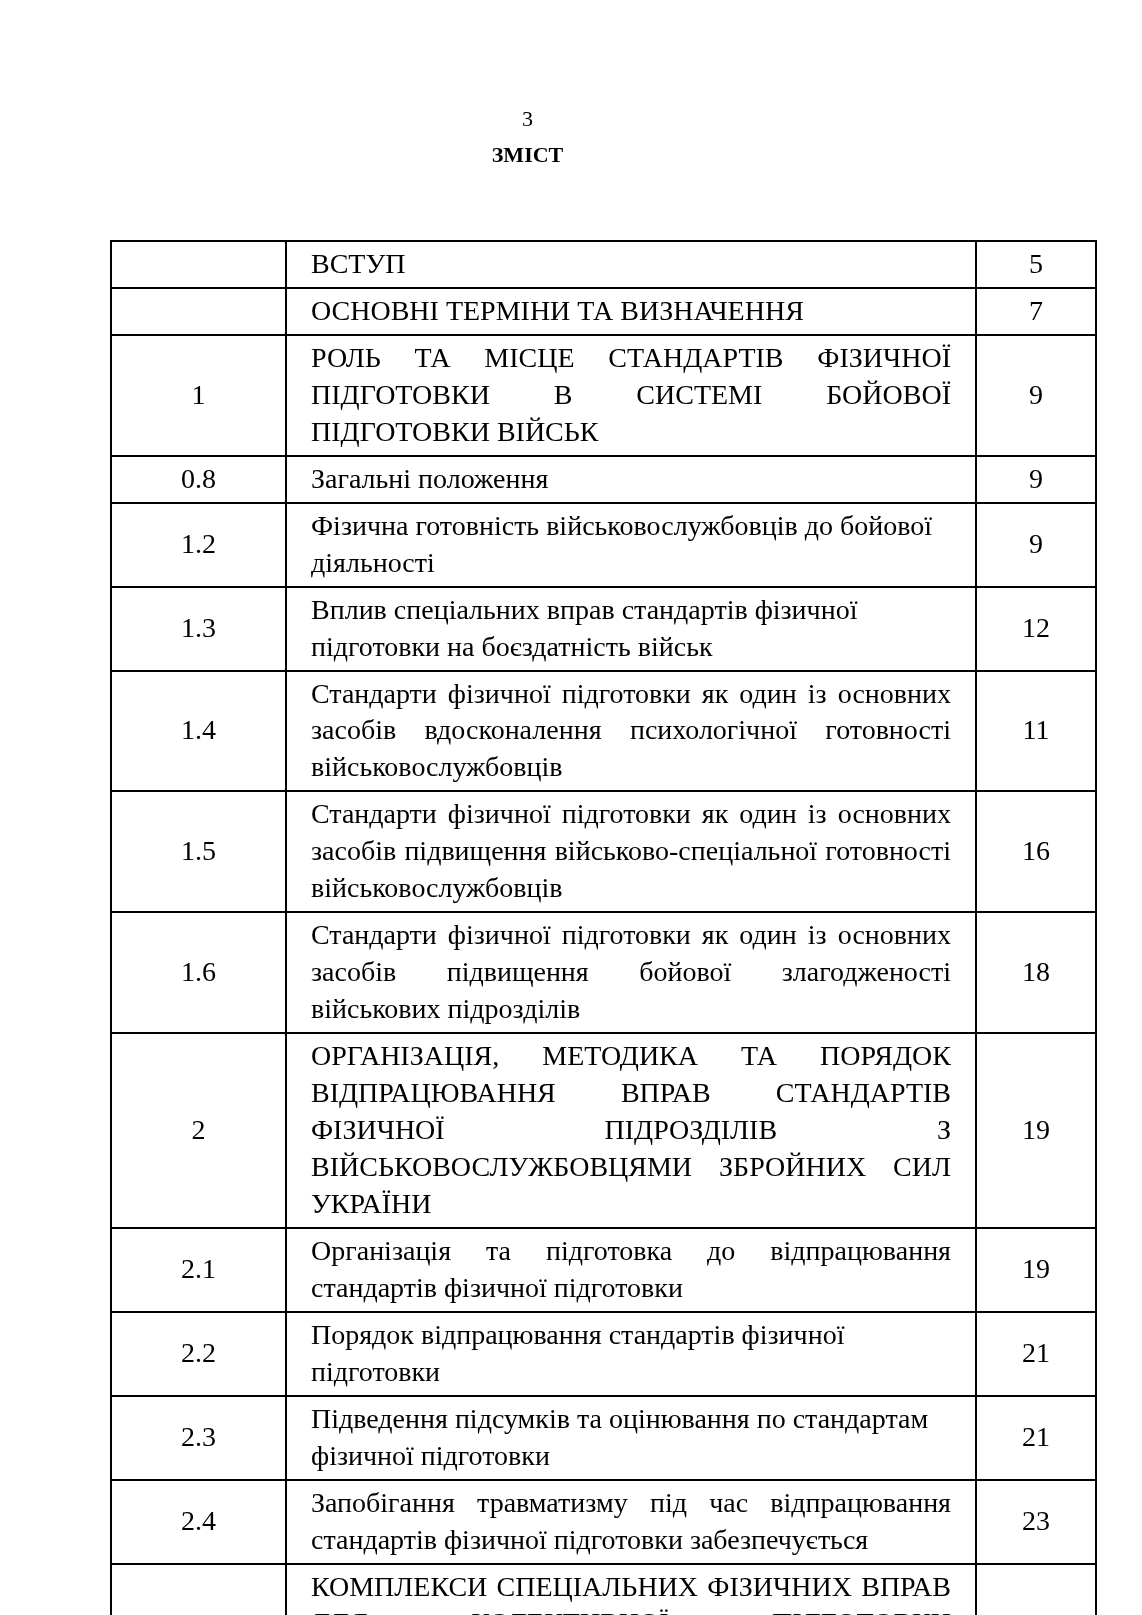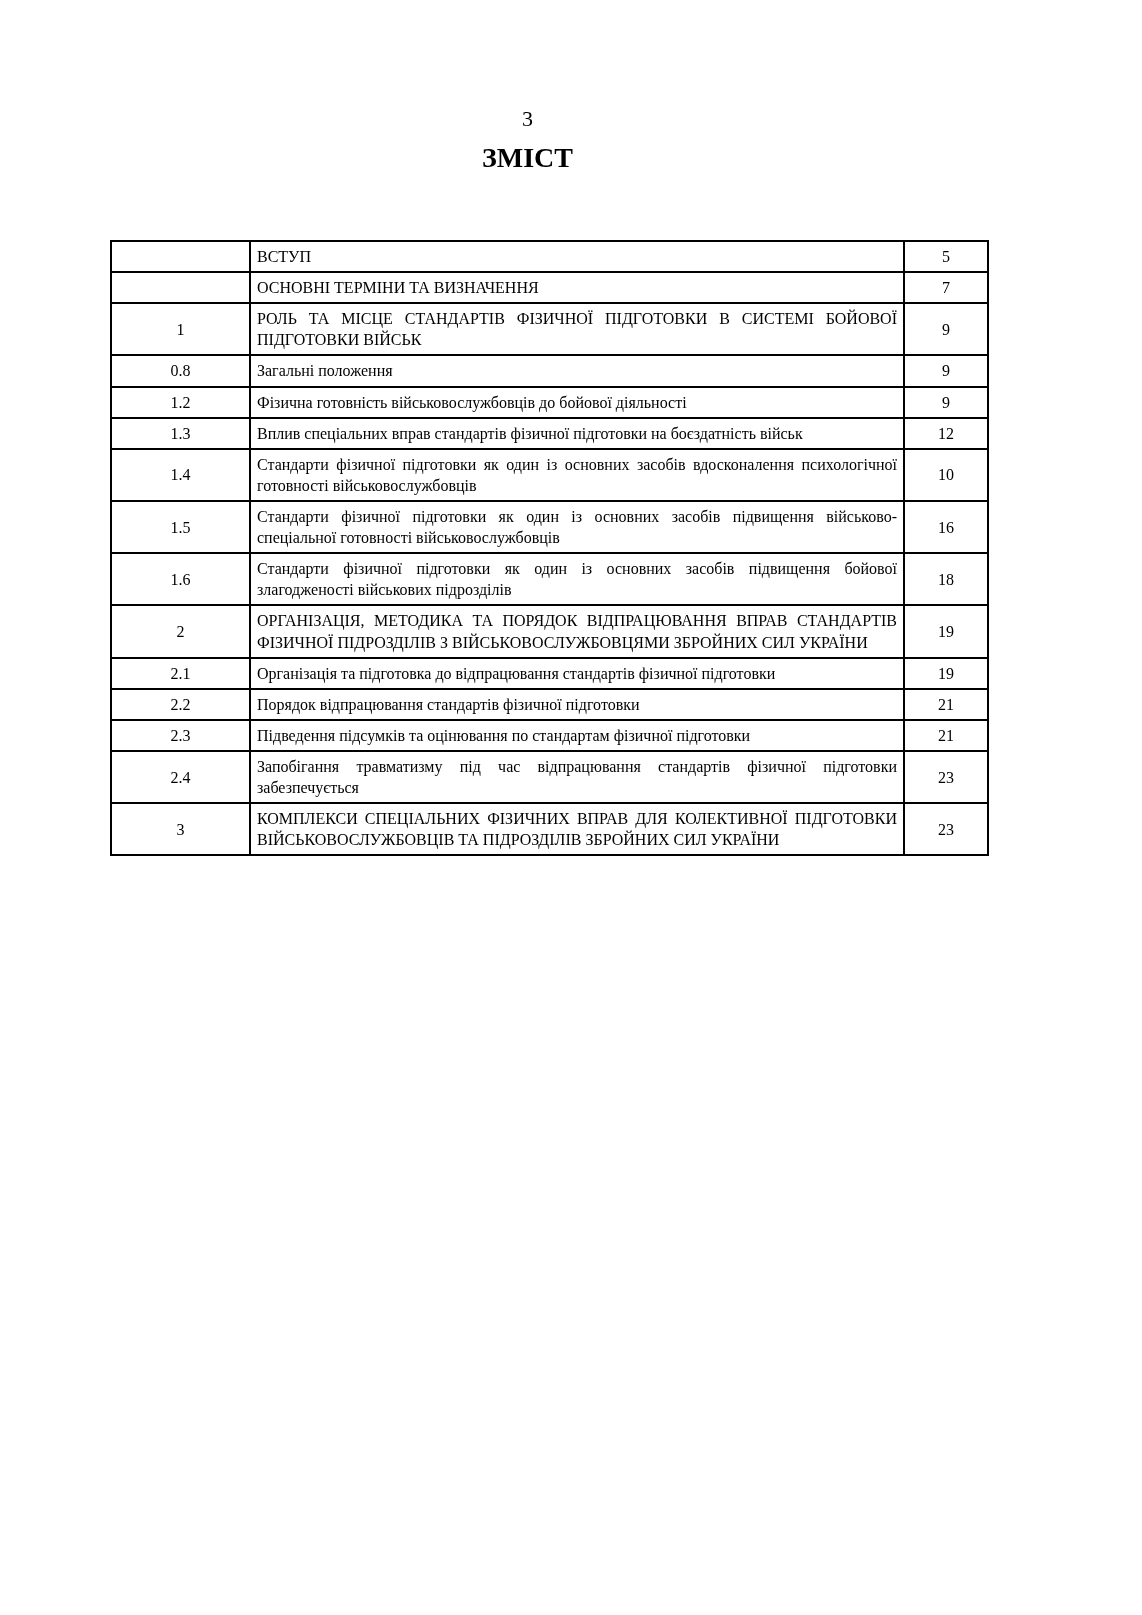--- a/index.html
+++ b/index.html
@@ -23,37 +23,37 @@
     width: 835px;
     text-align: center;
     font-size: 22px;
   }
   .doc-title {
     position: absolute;
     top: 142px;
     left: 110px;
     width: 835px;
     text-align: center;
-    font-size: 28px;
+    font-size: 22px;
     font-weight: bold;
   }
   table.toc {
     position: absolute;
     top: 240px;
     left: 110px;
     width: 835px;
     border-collapse: collapse;
     table-layout: fixed;
   }
   table.toc td {
     border: 2px solid #000000;
-    font-size: 16px;
+    font-size: 28px;
     line-height: 1.32;
     vertical-align: middle;
-    padding: 4px 6px;
+    padding: 4px 24px;
     word-spacing: normal;
   }
   td.col-num {
     width: 125px;
     text-align: center;
   }
   td.col-title {
     width: 640px;
     text-align: left;
     padding-left: 9px;
@@ -102,21 +102,21 @@
           <td class="col-page">9</td>
         </tr>
         <tr>
           <td class="col-num">1.3</td>
           <td class="col-title">Вплив спеціальних вправ стандартів фізичної підготовки на боєздатність військ</td>
           <td class="col-page">12</td>
         </tr>
         <tr>
           <td class="col-num">1.4</td>
           <td class="col-title justify">Стандарти фізичної підготовки як один із основних засобів вдосконалення психологічної готовності військовослужбовців</td>
-          <td class="col-page">10</td>
+          <td class="col-page">11</td>
         </tr>
         <tr>
           <td class="col-num">1.5</td>
           <td class="col-title justify">Стандарти фізичної підготовки як один із основних засобів підвищення військово-спеціальної готовності військовослужбовців</td>
           <td class="col-page">16</td>
         </tr>
         <tr>
           <td class="col-num">1.6</td>
           <td class="col-title justify">Стандарти фізичної підготовки як один із основних засобів підвищення бойової злагодженості військових підрозділів</td>
           <td class="col-page">18</td>

